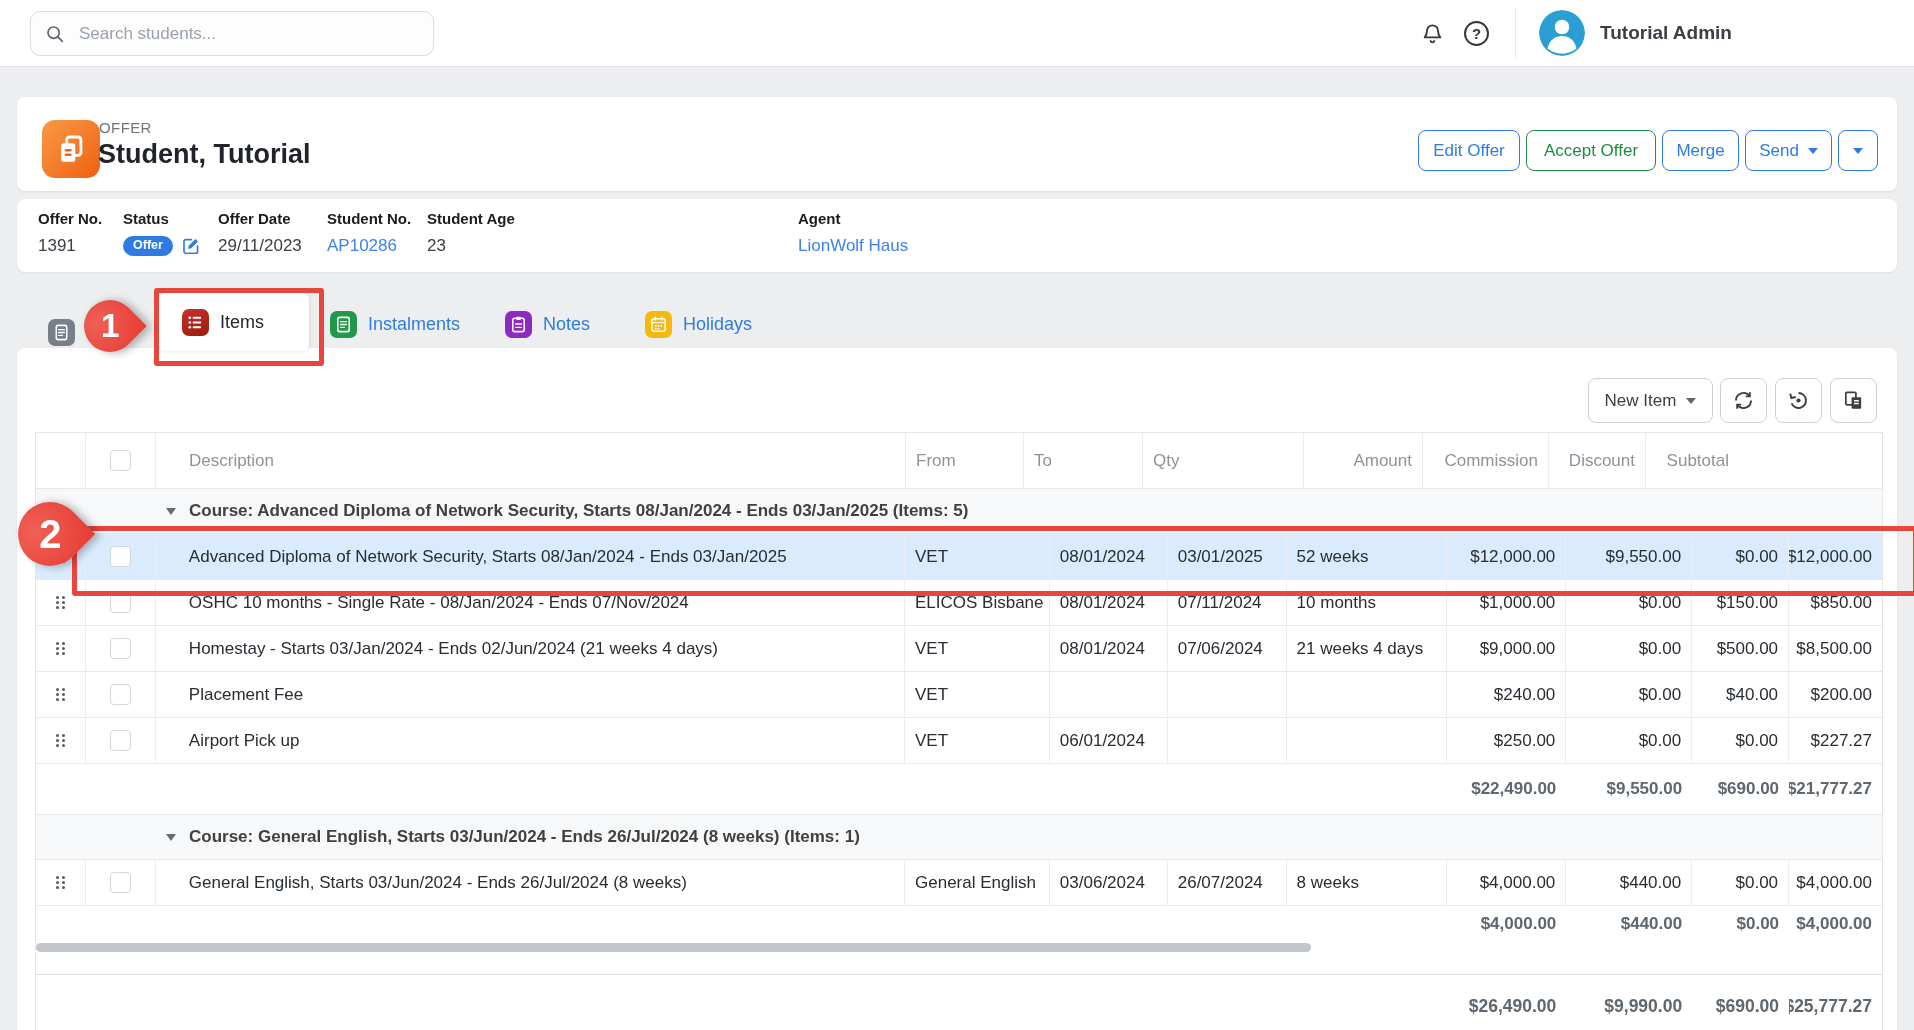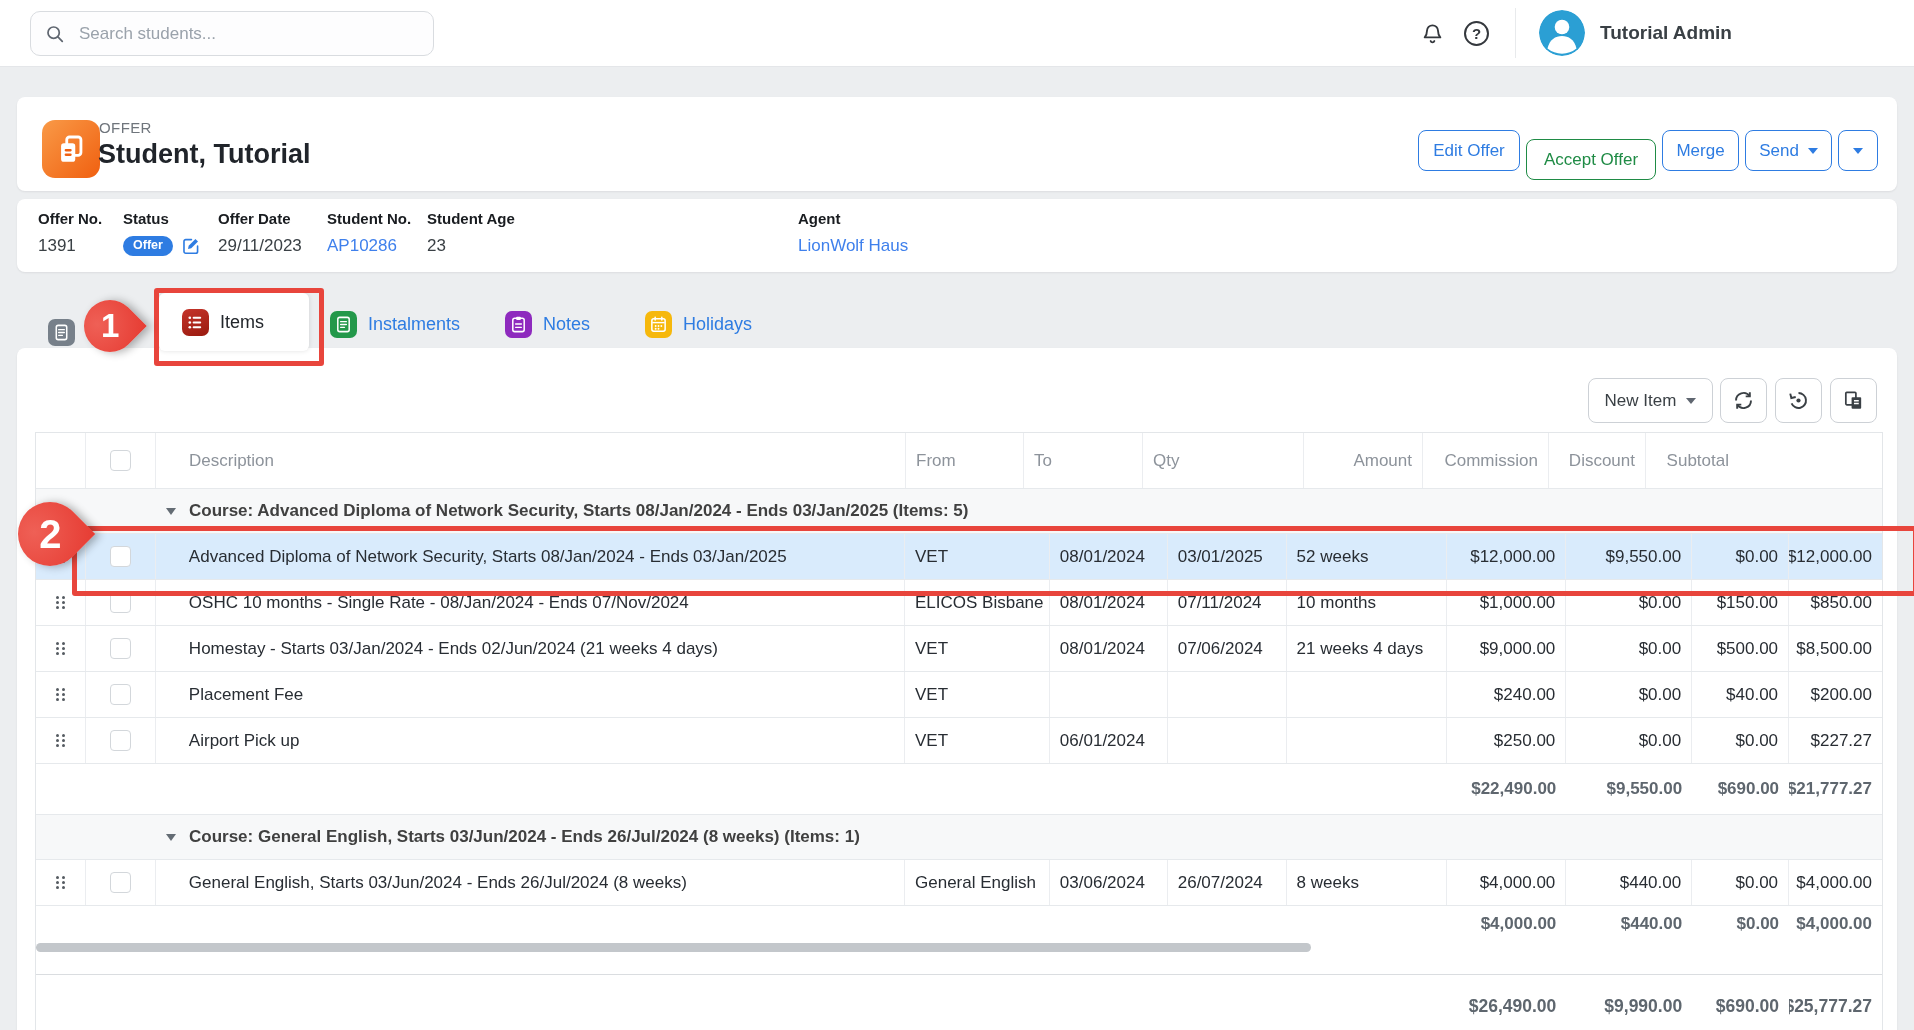--- a/index.html
+++ b/index.html
@@ -29,21 +29,21 @@
   .card-c{left:17px;top:348px;width:1880px;height:682px;border-radius:8px 8px 0 0;}
 
   
   .offer-icon{position:absolute;left:42px;top:120px;width:58px;height:58px;border-radius:13px;
               background:linear-gradient(135deg,#f99a47,#f06010);display:flex;align-items:center;justify-content:center;}
   .offer-label{position:absolute;left:99px;top:119px;font-size:15px;color:#6f757c;letter-spacing:.4px;}
   .offer-title{position:absolute;left:98px;top:139px;font-size:27px;font-weight:700;color:#20242a;}
   .btn{position:absolute;top:130px;height:41px;border-radius:8px;border:1px solid #2e7ce2;background:#fff;color:#2e7ce2;
        font-size:17px;display:flex;align-items:center;justify-content:center;padding:0 14px;gap:9px;
        box-sizing:border-box;cursor:pointer;font-family:"Liberation Sans",sans-serif;}
-  .btn-green{border-color:#1f8b45;color:#1f8b45;margin-top:9px;}
+  .btn-green{border-color:#1f8b45;color:#1f8b45;}
   .caret{width:0;height:0;border-left:5px solid transparent;border-right:5px solid transparent;border-top:6px solid #2e7ce2;display:inline-block;}
 
   
   .meta-group{position:absolute;top:11px;}
   .meta-label{font-size:15px;font-weight:700;color:#191c20;}
   .meta-value{margin-top:9px;font-size:17px;color:#3a4045;display:flex;align-items:center;gap:9px;}
   .meta-value a{color:#3f80ec;text-decoration:none;cursor:pointer;}
   .badge{background:#2e7ce2;color:#fff;font-size:12.5px;font-weight:700;padding:3px 10px 4px;border-radius:11px;line-height:1;}
 
   

